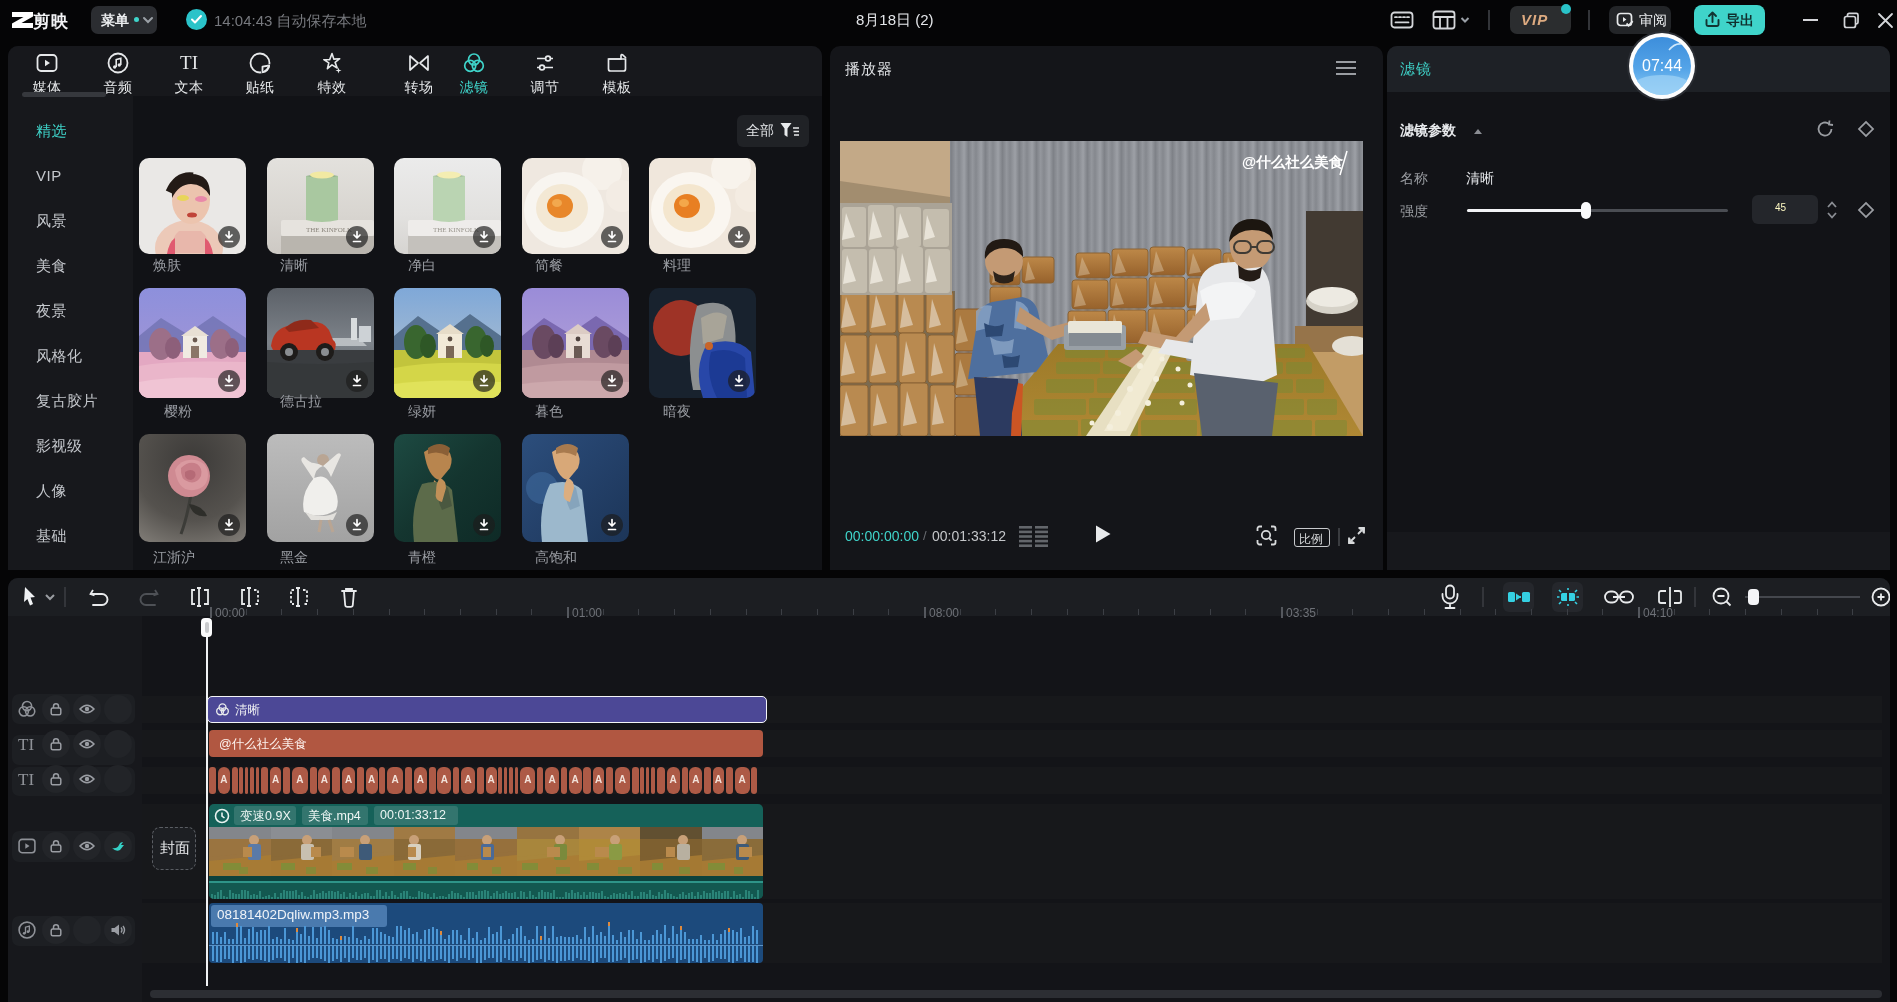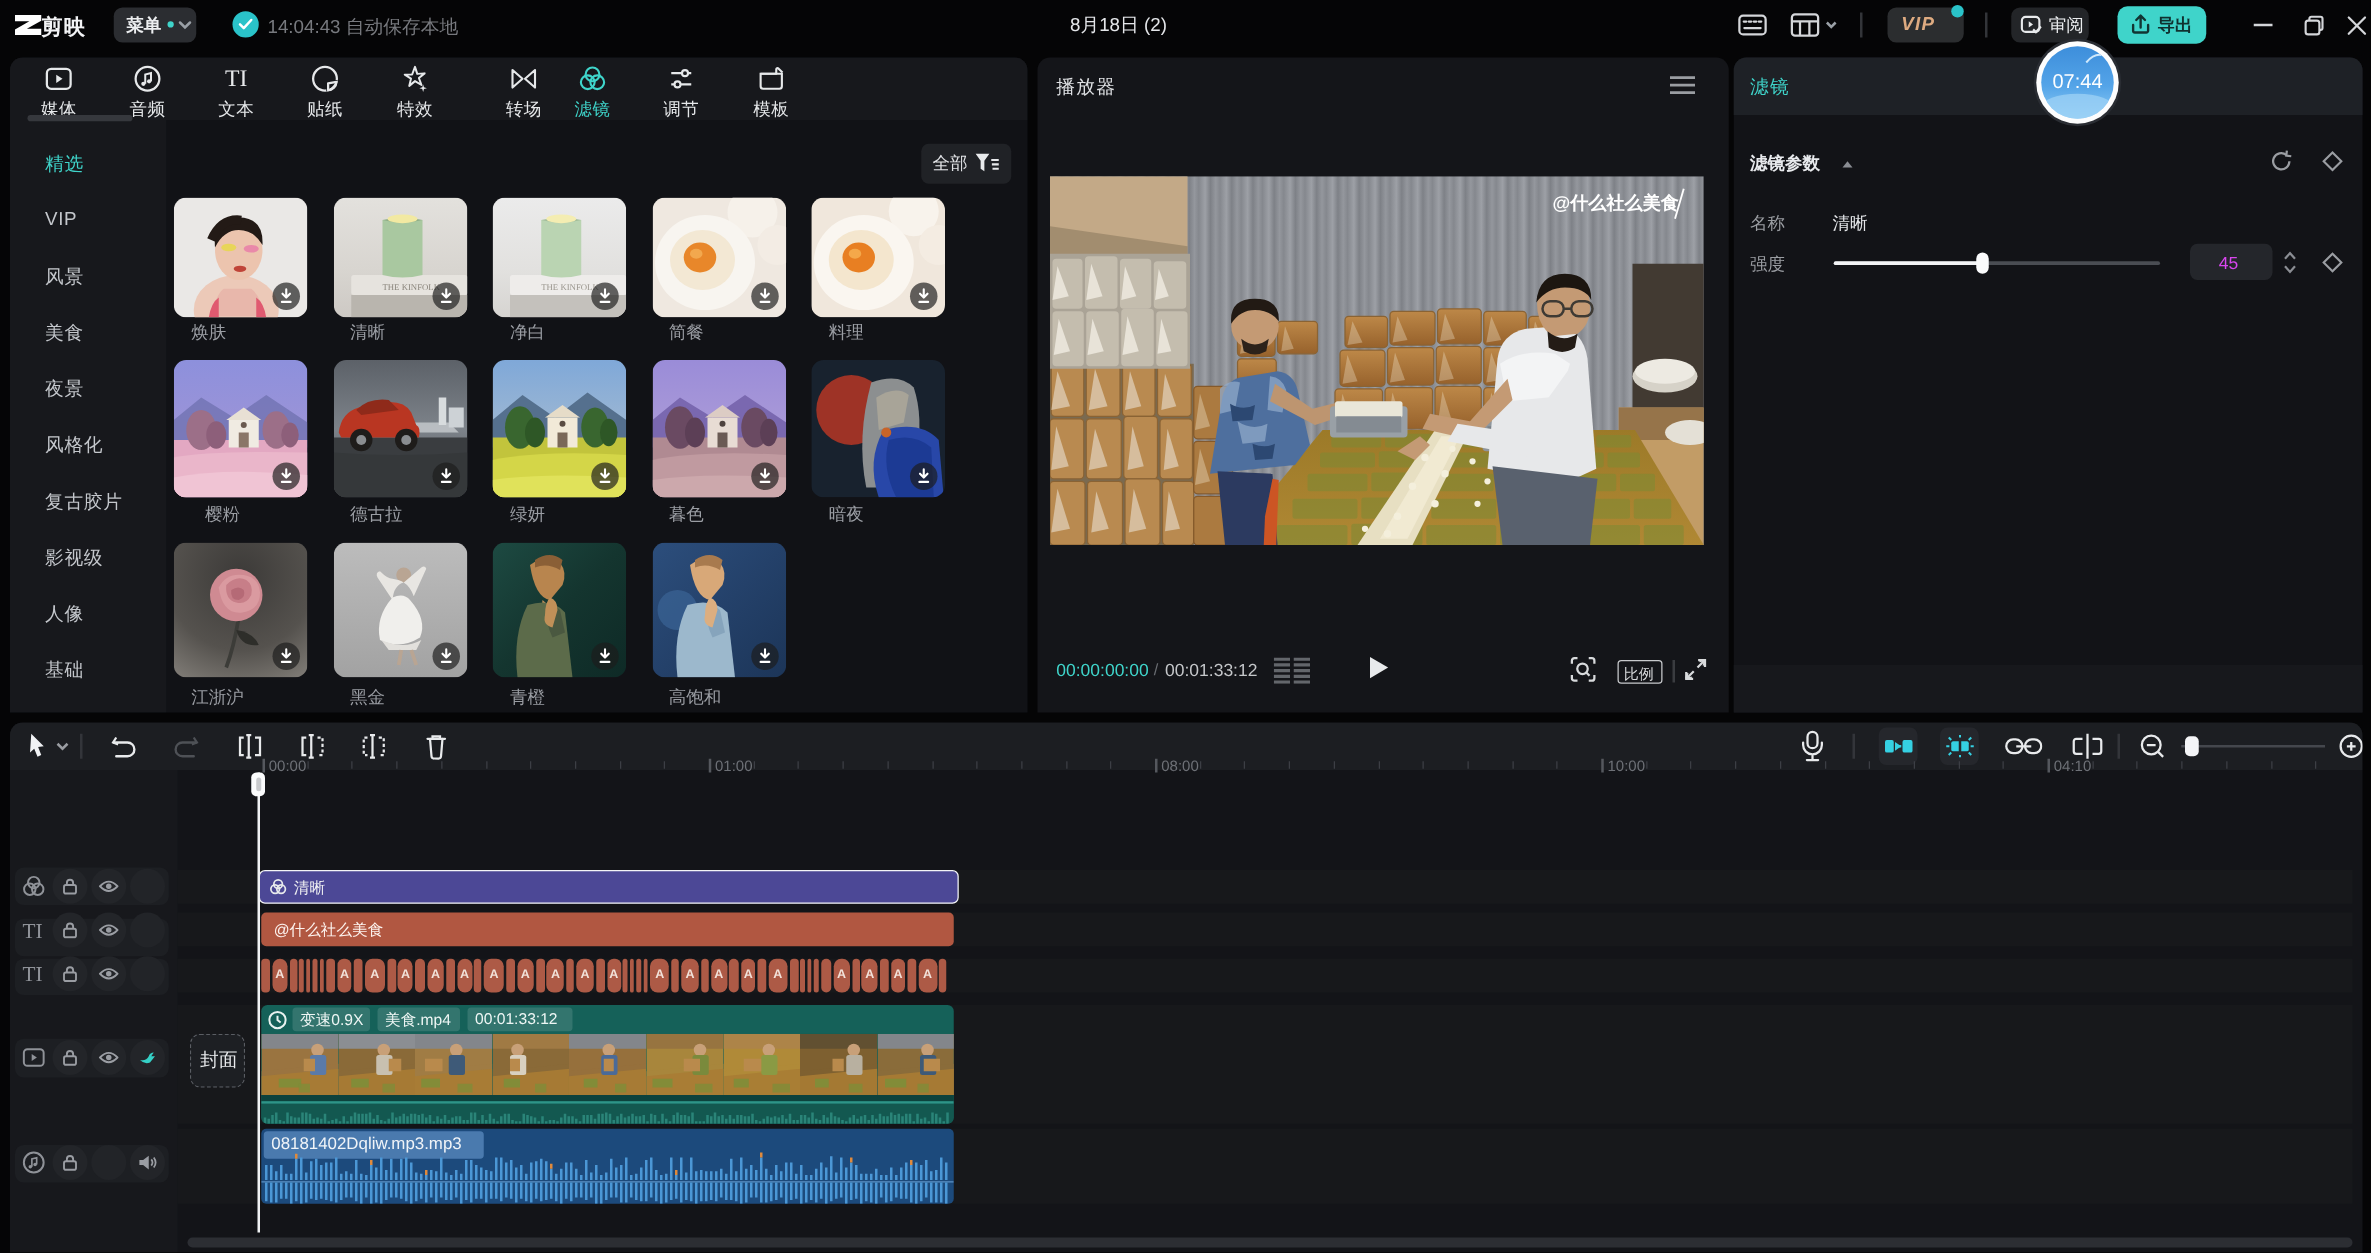--- a/index.html
+++ b/index.html
@@ -429,21 +429,21 @@
         <circle cx="60" cy="58" r="4" fill="#c86428"></circle>
       </svg>
       <div class="dlbadge" style="left:79px;top:82px">
           <svg width="22" height="22" viewBox="0 0 22 22">
             <path d="M11 5.5 v6 M8 9 l3 3 3-3" stroke="#fff" stroke-width="1.7" fill="none" stroke-linecap="round" stroke-linejoin="round"></path>
             <path d="M7.5 15.5 h7" stroke="#fff" stroke-width="1.7" stroke-linecap="round"></path>
           </svg>
         </div>
     </div>
     <div class="tlabel" style="left:156px;top:357px">樱粉</div>
-    <div class="tlabel" style="left:272px;top:357px">德古拉</div>
+    <div class="tlabel" style="left:272px;top:347px">德古拉</div>
     <div class="tlabel" style="left:400px;top:357px">绿妍</div>
     <div class="tlabel" style="left:527px;top:357px">暮色</div>
     <div class="tlabel" style="left:655px;top:357px">暗夜</div>
 
     <div class="thumb" style="left:131px;top:388px;height:108px">
       <svg width="107" height="108">
         <defs>
             <radialGradient id="g_jzh" cx=".5" cy=".25" r="1">
               <stop offset="0" stop-color="#3c3a38"></stop>
               <stop offset=".55" stop-color="#55524e"></stop>
@@ -834,21 +834,21 @@
     <svg class="abs" style="left:470px;top:74px" width="18" height="18" viewBox="0 0 18 18">
         <rect x="4" y="4" width="10" height="10" transform="rotate(45 9 9)" stroke="#9a9da2" stroke-width="1.7" fill="none"></rect>
       </svg>
     <div class="txt" style="left:13px;top:124px;font-size:14px;color:#9a9da2">名称</div>
     <div class="txt" style="left:79px;top:124px;font-size:14px;color:#e4e6e9">清晰</div>
     <div class="txt" style="left:13px;top:157px;font-size:14px;color:#9a9da2">强度</div>
     <div class="abs" style="left:80px;top:163px;width:261px;height:3px;border-radius:2px;background:#4a4d53"></div>
     <div class="abs" style="left:80px;top:163px;width:119px;height:3px;border-radius:2px;background:#f2f3f5"></div>
     <div class="abs" style="left:194px;top:156px;width:10px;height:17px;border-radius:5px;background:#fafbfc"></div>
     <div class="abs" style="left:365px;top:149px;width:66px;height:29px;background:#24262b;border-radius:6px"></div>
-    <div class="txt" style="left:388px;top:156px;font-size:14px;color:#d946ef">45</div>
+    <div class="txt" style="left:388px;top:156px;font-size:10px;color:#fef9c3">45</div>
     <svg class="abs" style="left:438px;top:153px" width="14" height="22" viewBox="0 0 14 22">
         <path d="M3 8 L7 3.5 L11 8 M3 14 L7 18.5 L11 14" stroke="#8a8d93" stroke-width="1.8" fill="none"></path>
       </svg>
     <svg class="abs" style="left:470px;top:155px" width="18" height="18" viewBox="0 0 18 18">
         <rect x="4" y="4" width="10" height="10" transform="rotate(45 9 9)" stroke="#9a9da2" stroke-width="1.7" fill="none"></rect>
       </svg>
   </div>
   <div id="timeline" class="abs">
     <div id="tltoolbar" class="abs"></div>
 
@@ -958,21 +958,21 @@
         <div class="abs" style="left:817.7px;top:9px;width:1px;height:6px;background:#3c3f45"></div>
         <div class="abs" style="left:853.4px;top:9px;width:1px;height:6px;background:#3c3f45"></div>
         <div class="abs" style="left:889.1px;top:9px;width:1px;height:6px;background:#3c3f45"></div>
         <div class="abs" style="left:924.8px;top:9px;width:1px;height:6px;background:#3c3f45"></div>
         <div class="abs" style="left:960.5px;top:9px;width:1px;height:6px;background:#3c3f45"></div>
         <div class="abs" style="left:996.2px;top:9px;width:1px;height:6px;background:#3c3f45"></div>
         <div class="abs" style="left:1031.9px;top:9px;width:1px;height:6px;background:#3c3f45"></div>
         <div class="abs" style="left:1067.6px;top:9px;width:1px;height:6px;background:#3c3f45"></div>
         <div class="abs" style="left:1103.3px;top:9px;width:1px;height:6px;background:#3c3f45"></div>
         <div class="abs" style="left:1139px;top:7px;width:1.5px;height:11px;background:#55585e"></div>
-        <div class="txt" style="left:1144px;top:6px;font-size:12px;color:#6e7177">10:00</div>
+        <div class="txt" style="left:1144px;top:6px;font-size:12px;color:#6e7177">03:35</div>
         <div class="abs" style="left:1174.7px;top:9px;width:1px;height:6px;background:#3c3f45"></div>
         <div class="abs" style="left:1210.4px;top:9px;width:1px;height:6px;background:#3c3f45"></div>
         <div class="abs" style="left:1246.1px;top:9px;width:1px;height:6px;background:#3c3f45"></div>
         <div class="abs" style="left:1281.8px;top:9px;width:1px;height:6px;background:#3c3f45"></div>
         <div class="abs" style="left:1317.5px;top:9px;width:1px;height:6px;background:#3c3f45"></div>
         <div class="abs" style="left:1353.2px;top:9px;width:1px;height:6px;background:#3c3f45"></div>
         <div class="abs" style="left:1388.9px;top:9px;width:1px;height:6px;background:#3c3f45"></div>
         <div class="abs" style="left:1424.6px;top:9px;width:1px;height:6px;background:#3c3f45"></div>
         <div class="abs" style="left:1460.3px;top:9px;width:1px;height:6px;background:#3c3f45"></div>
         <div class="abs" style="left:1496px;top:7px;width:1.5px;height:11px;background:#55585e"></div>

